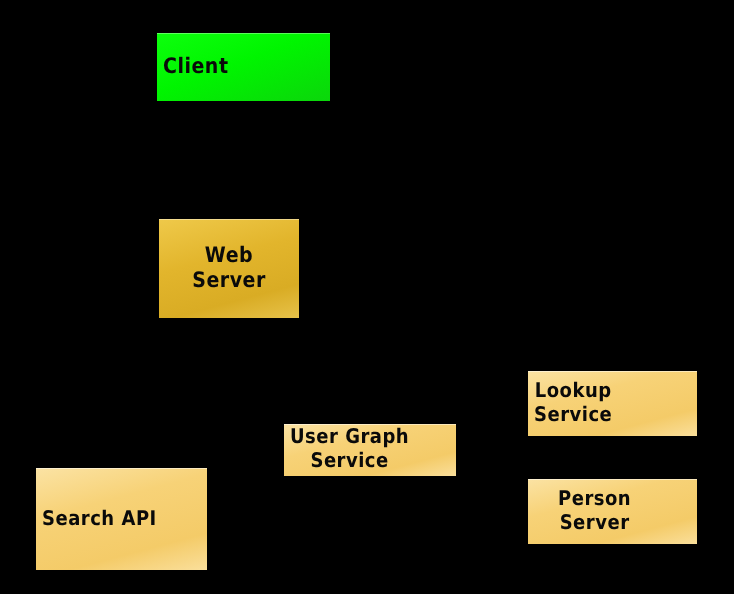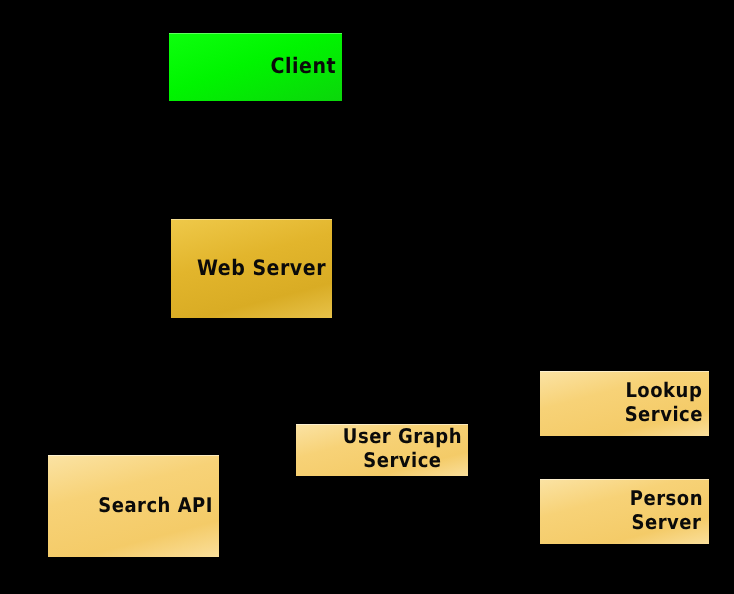--- a/index.html
+++ b/index.html
@@ -13,30 +13,29 @@
     width: 734px;
     height: 594px;
     background: #000000;
     overflow: hidden;
     font-family: "DejaVu Sans", sans-serif;
   }
   .node {
     position: absolute;
     display: flex;
     align-items: center;
-    justify-content: flex-end;
+    justify-content: flex-start;
     text-align: center;
     box-sizing: border-box;
     color: #0a0a0a;
     font-weight: bold;
     letter-spacing: 0.5px;
     line-height: 1.15;
     text-rendering: geometricPrecision;
     user-select: none;
-    margin-left: 12px;
   }
   .node .node-label {
     display: block;
     white-space: pre-line;
     padding: 2px 6px;
     font-family: "DejaVu Sans", sans-serif;
     font-weight: bold;
     transform: scaleY(1.12);
   }
   
@@ -65,36 +64,36 @@
 </style>
 </head>
 <body>
 
 <div id="canvas" style="width: 734px; height: 594px; background: rgb(0, 0, 0);">
 
   <div class="node node-green size-lg" style="left: 157px; top: 33px; width: 173px; height: 68px;">
     <span class="node-label">Client</span>
   </div>
 
-  <div class="node node-gold size-lg" style="left: 159px; top: 219px; width: 161px; height: 99px; padding-left: 8px;">
+  <div class="node node-gold size-lg" style="left: 159px; top: 219px; width: 140px; height: 99px;">
     <span class="node-label">Web Server</span>
   </div>
 
-  <div class="node node-sand size-md" style="left: 528px; top: 371px; width: 169px; height: 65px; padding-left: 48px;">
+  <div class="node node-sand size-md" style="left: 528px; top: 371px; width: 169px; height: 65px;">
     <span class="node-label">Lookup
 Service</span>
   </div>
 
   <div class="node node-sand size-md" style="left: 284px; top: 424px; width: 172px; height: 52px;">
     <span class="node-label">User Graph
 Service</span>
   </div>
 
   <div class="node node-sand size-md" style="left: 528px; top: 479px; width: 169px; height: 65px; padding-left: 24px;">
     <span class="node-label">Person
 Server</span>
   </div>
 
-  <div class="node node-sand size-md" style="left: 36px; top: 455px; width: 171px; height: 102px;">
+  <div class="node node-sand size-md" style="left: 36px; top: 468px; width: 171px; height: 102px;">
     <span class="node-label">Search API</span>
   </div>
 
 </div>
 
 </body></html>

